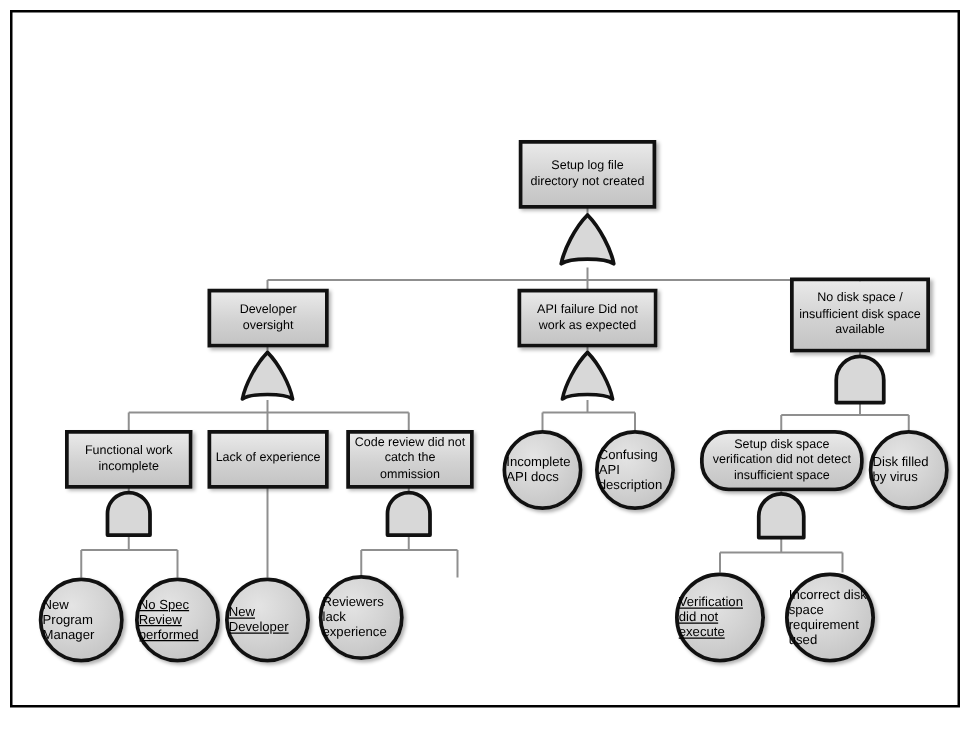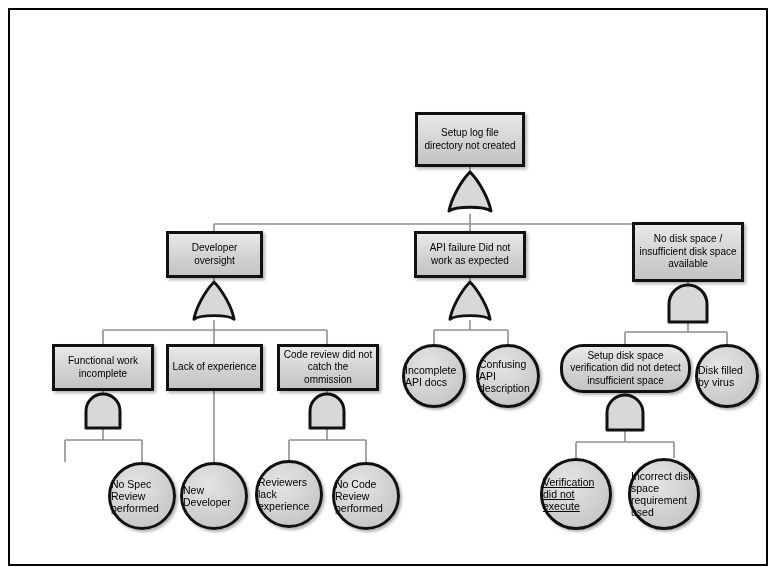--- a/index.html
+++ b/index.html
@@ -235,36 +235,36 @@
     </div>
 
     <div class="node evt-box" style="left:560px; top:344px; width:131px; height:49px;border-radius:23px;">
       <span class="lbl">Setup disk space verification did not detect insufficient space</span>
     </div>
 
     <div class="node evt-circle" style="left:695px; top:344px; width:64px; height:64px;">
       <span class="lbl">Disk filled by virus</span>
     </div>
 
-
-    <div class="node evt-circle" style="left:108px; top:462px; width:68px; height:68px;">
+    <div class="node evt-circle" style="left:31px; top:462px; width:68px; height:68px;">
+      <span class="lbl">New Program Manager</span>
+    </div>
+
+    <div class="node evt-circle" style="left:108px; top:462px; width:68px; height:68px;text-decoration:underline;">
       <span class="lbl">No Spec Review performed</span>
     </div>
 
-    <div class="node evt-circle" style="left:180px; top:462px; width:68px; height:68px;">
+    <div class="node evt-circle" style="left:180px; top:462px; width:68px; height:68px;text-decoration:underline;">
       <span class="lbl">New Developer</span>
     </div>
 
     <div class="node evt-circle" style="left:255px; top:460px; width:68px; height:68px;">
       <span class="lbl">Reviewers lack experience</span>
     </div>
 
-    <div class="node evt-circle" style="left:332px; top:462px; width:68px; height:68px;">
-      <span class="lbl">No Code Review performed</span>
-    </div>
 
     <div class="node evt-circle" style="left:540px; top:458px; width:72px; height:72px;text-decoration:underline;">
       <span class="lbl">Verification did not execute</span>
     </div>
 
     <div class="node evt-circle" style="left:628px; top:458px; width:72px; height:72px;">
       <span class="lbl">Incorrect disk space requirement used</span>
     </div>
 
   </div>

